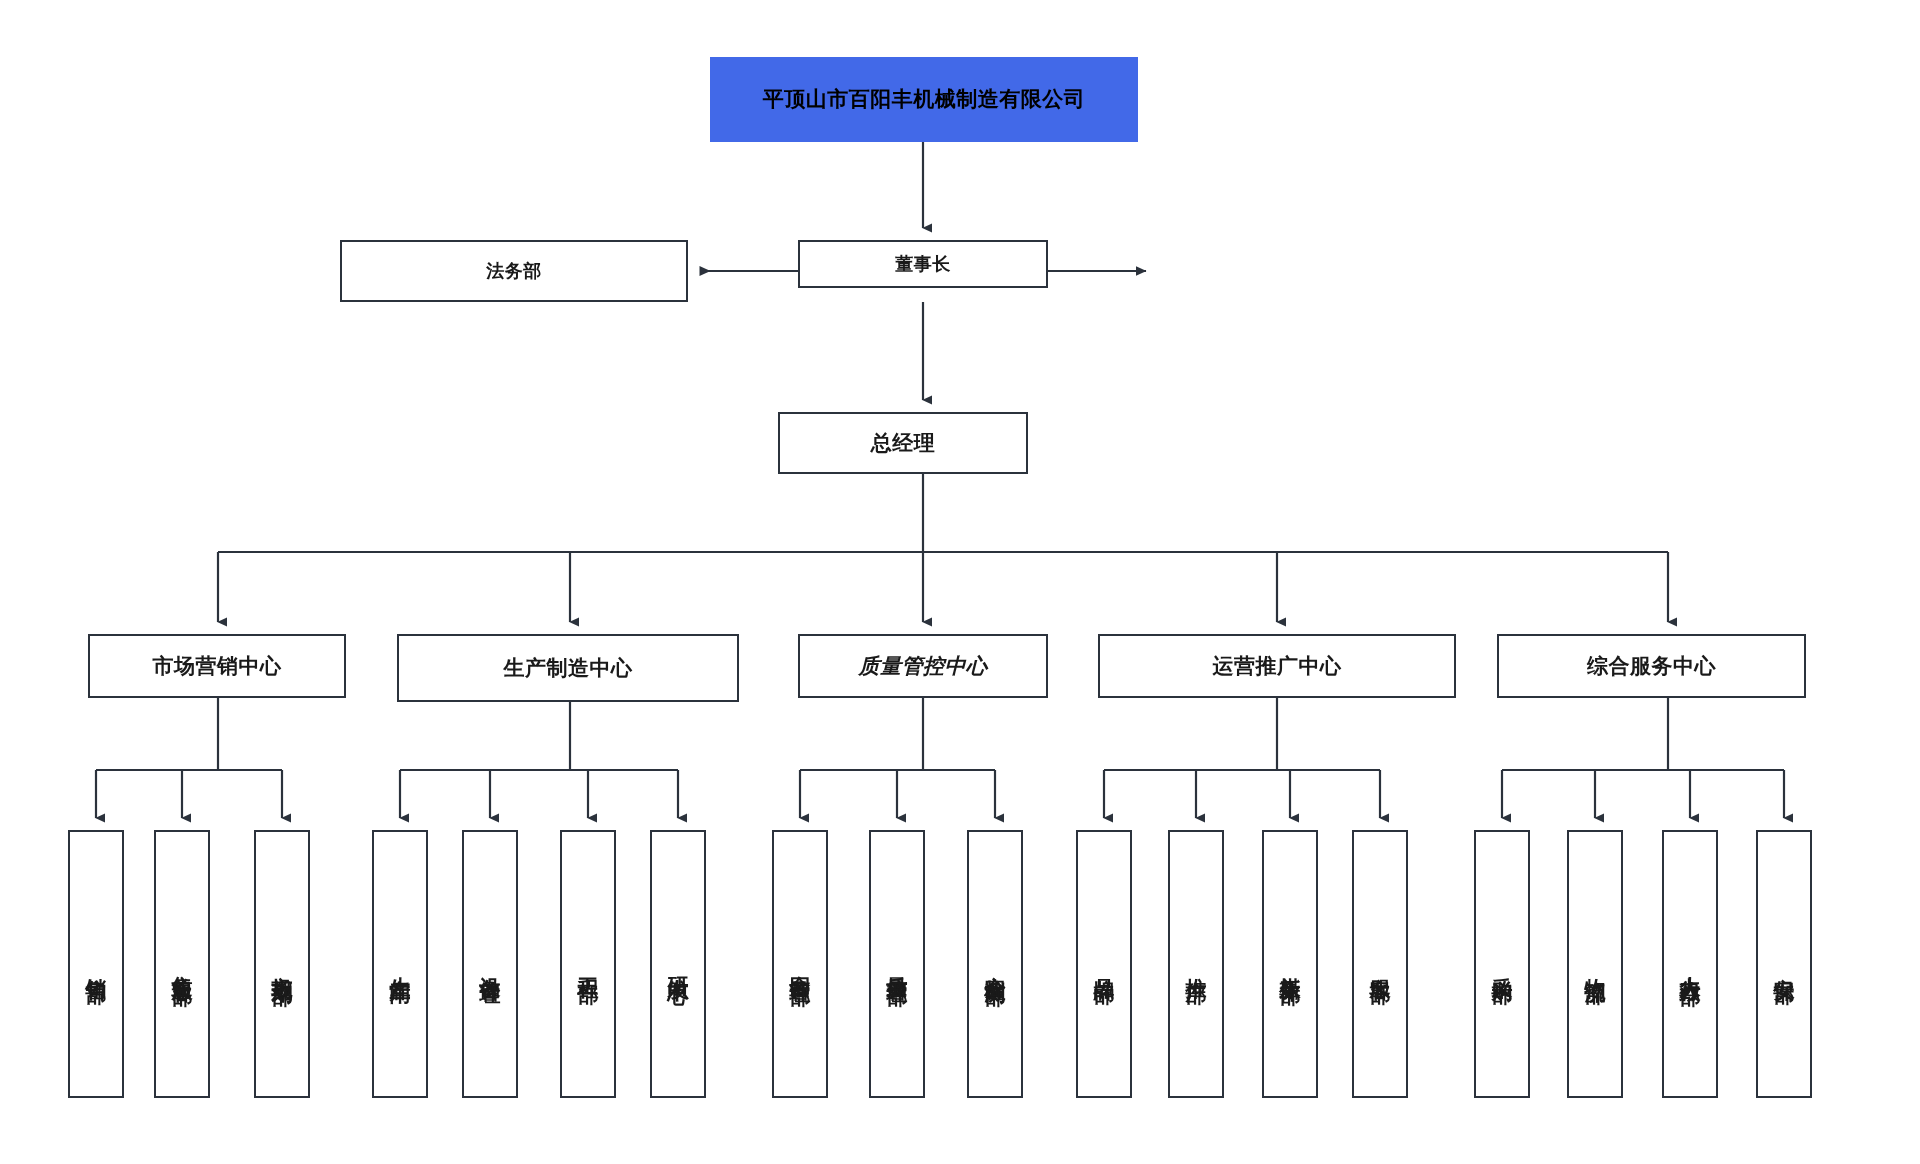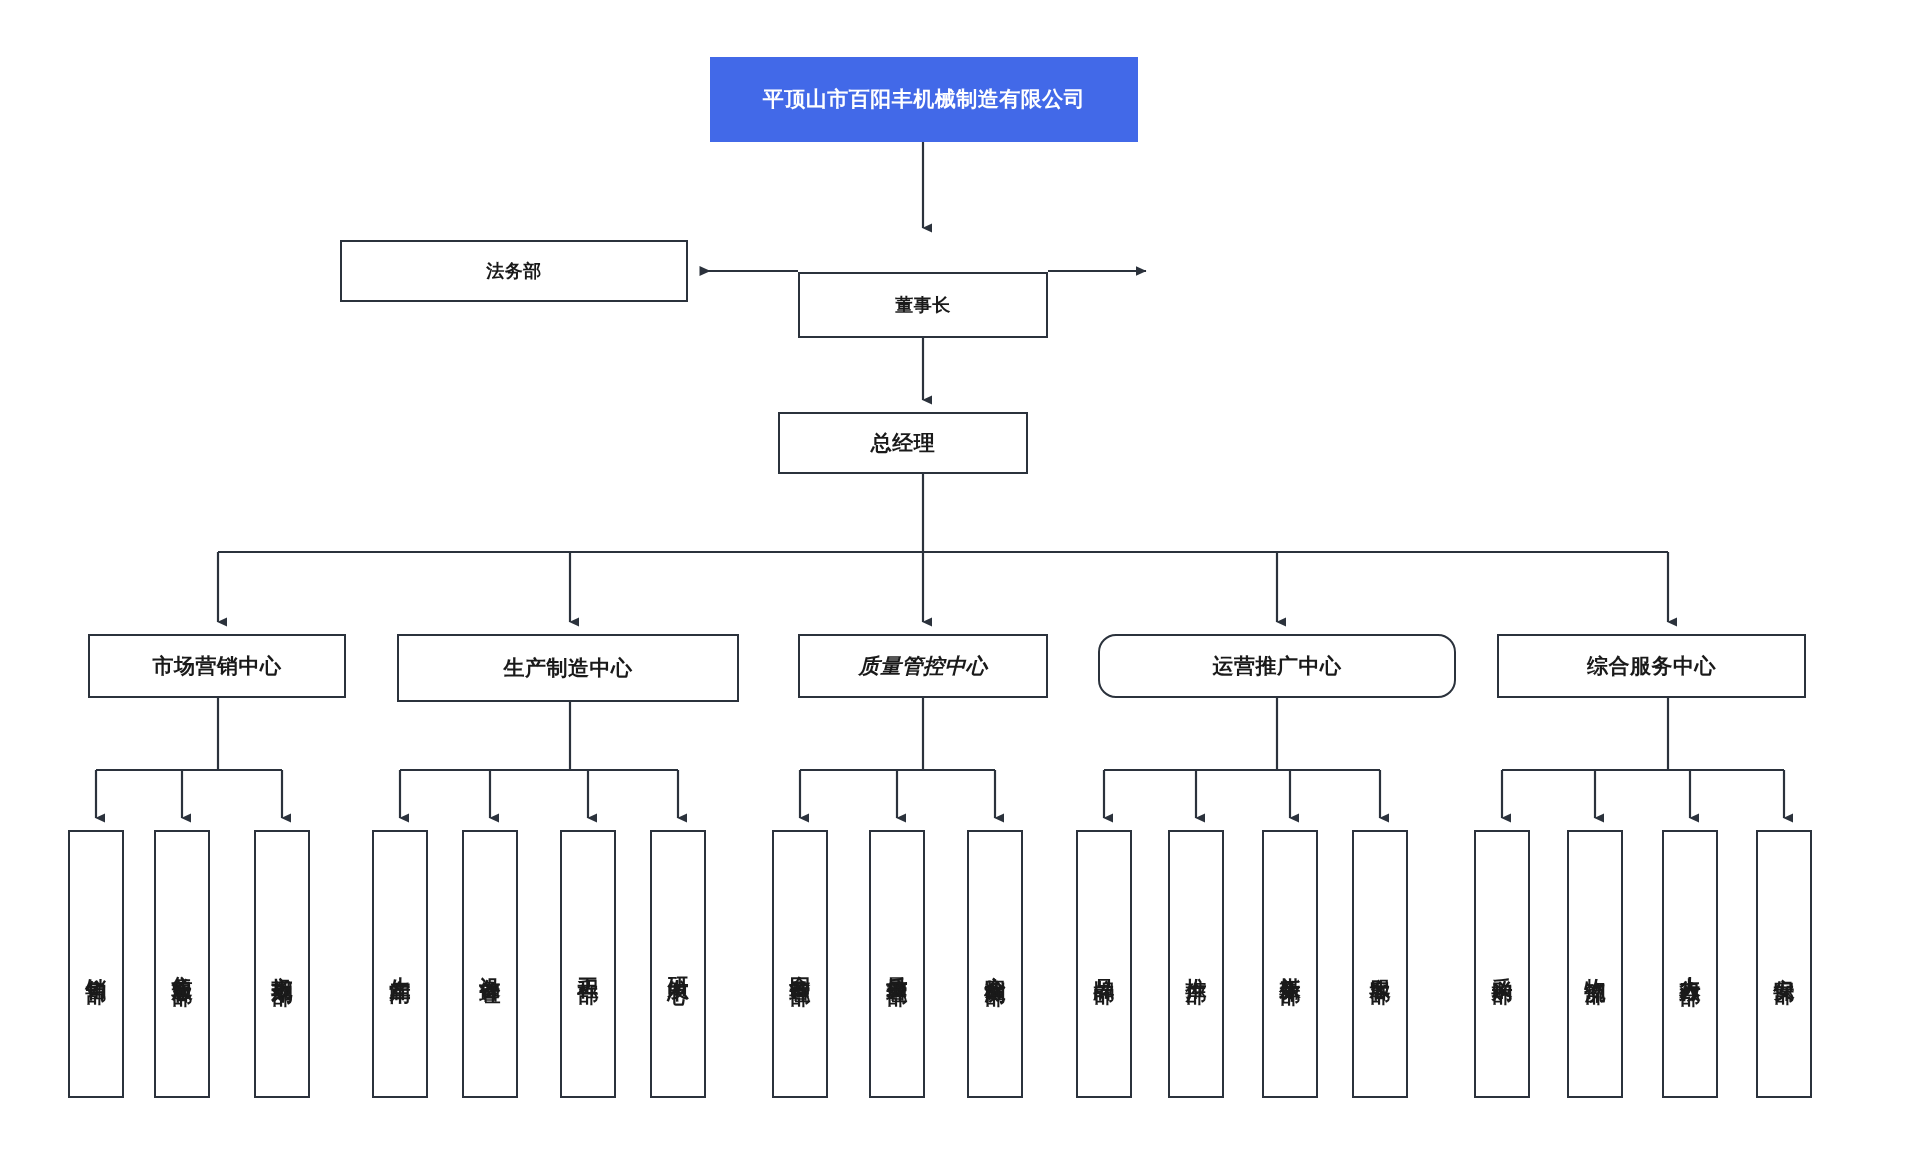--- a/index.html
+++ b/index.html
@@ -40,21 +40,21 @@
     background: #4269e8;
     border: none;
   }
   .node-label {
     font-weight: bold;
     color: #1a1a1a;
     line-height: 1.25;
     letter-spacing: 0.5px;
   }
   .node-box.root .node-label {
-    color: #ffffff;
+    color: #000000;
     font-size: 21px;
   }
   .node-label.lvl2 { font-size: 18px; }
   .node-label.lvl3 { font-size: 21px; }
   .node-label.lvl4 { font-size: 21px; text-align: center; }
   .node-label.vertical {
     font-size: 21px;
     writing-mode: vertical-rl;
     text-orientation: upright;
     line-height: 1.15;
@@ -134,42 +134,42 @@
   </svg>
 
   <div class="node-box root" style="left:710px; top:57px; width:428px; height:85px;">
     <span class="node-label">平顶山市百阳丰机械制造有限公司</span>
   </div>
 
   <div class="node-box" style="left:340px; top:240px; width:348px; height:62px;">
     <span class="node-label lvl2">法务部</span>
   </div>
 
-  <div class="node-box" style="left:798px; top:240px; width:250px; height:66px;margin-top:32px;">
+  <div class="node-box" style="left:798px; top:240px; width:250px; height:48px;">
     <span class="node-label lvl2">董事长</span>
   </div>
 
 
   <div class="node-box" style="left:778px; top:412px; width:250px; height:62px;">
     <span class="node-label lvl3">总经理</span>
   </div>
 
   <div class="node-box" style="left:88px; top:634px; width:258px; height:64px;">
     <span class="node-label lvl4">市场营销中心</span>
   </div>
 
   <div class="node-box" style="left:397px; top:634px; width:342px; height:68px;">
     <span class="node-label lvl4">生产制造中心</span>
   </div>
 
   <div class="node-box" style="left:798px; top:634px; width:250px; height:64px;font-style:italic;">
     <span class="node-label lvl4">质量管控中心</span>
   </div>
 
-  <div class="node-box" style="left:1098px; top:634px; width:358px; height:64px;border-radius:18px;">
+  <div class="node-box" style="left:1098px; top:634px; width:358px; height:64px;">
     <span class="node-label lvl4">运营推广中心</span>
   </div>
 
   <div class="node-box" style="left:1497px; top:634px; width:309px; height:64px;">
     <span class="node-label lvl4">综合服务中心</span>
   </div>
 
   <div class="node-box" style="left:68px; top:830px; width:56px; height:268px;">
     <span class="node-label vertical">销售部</span>
   </div>

